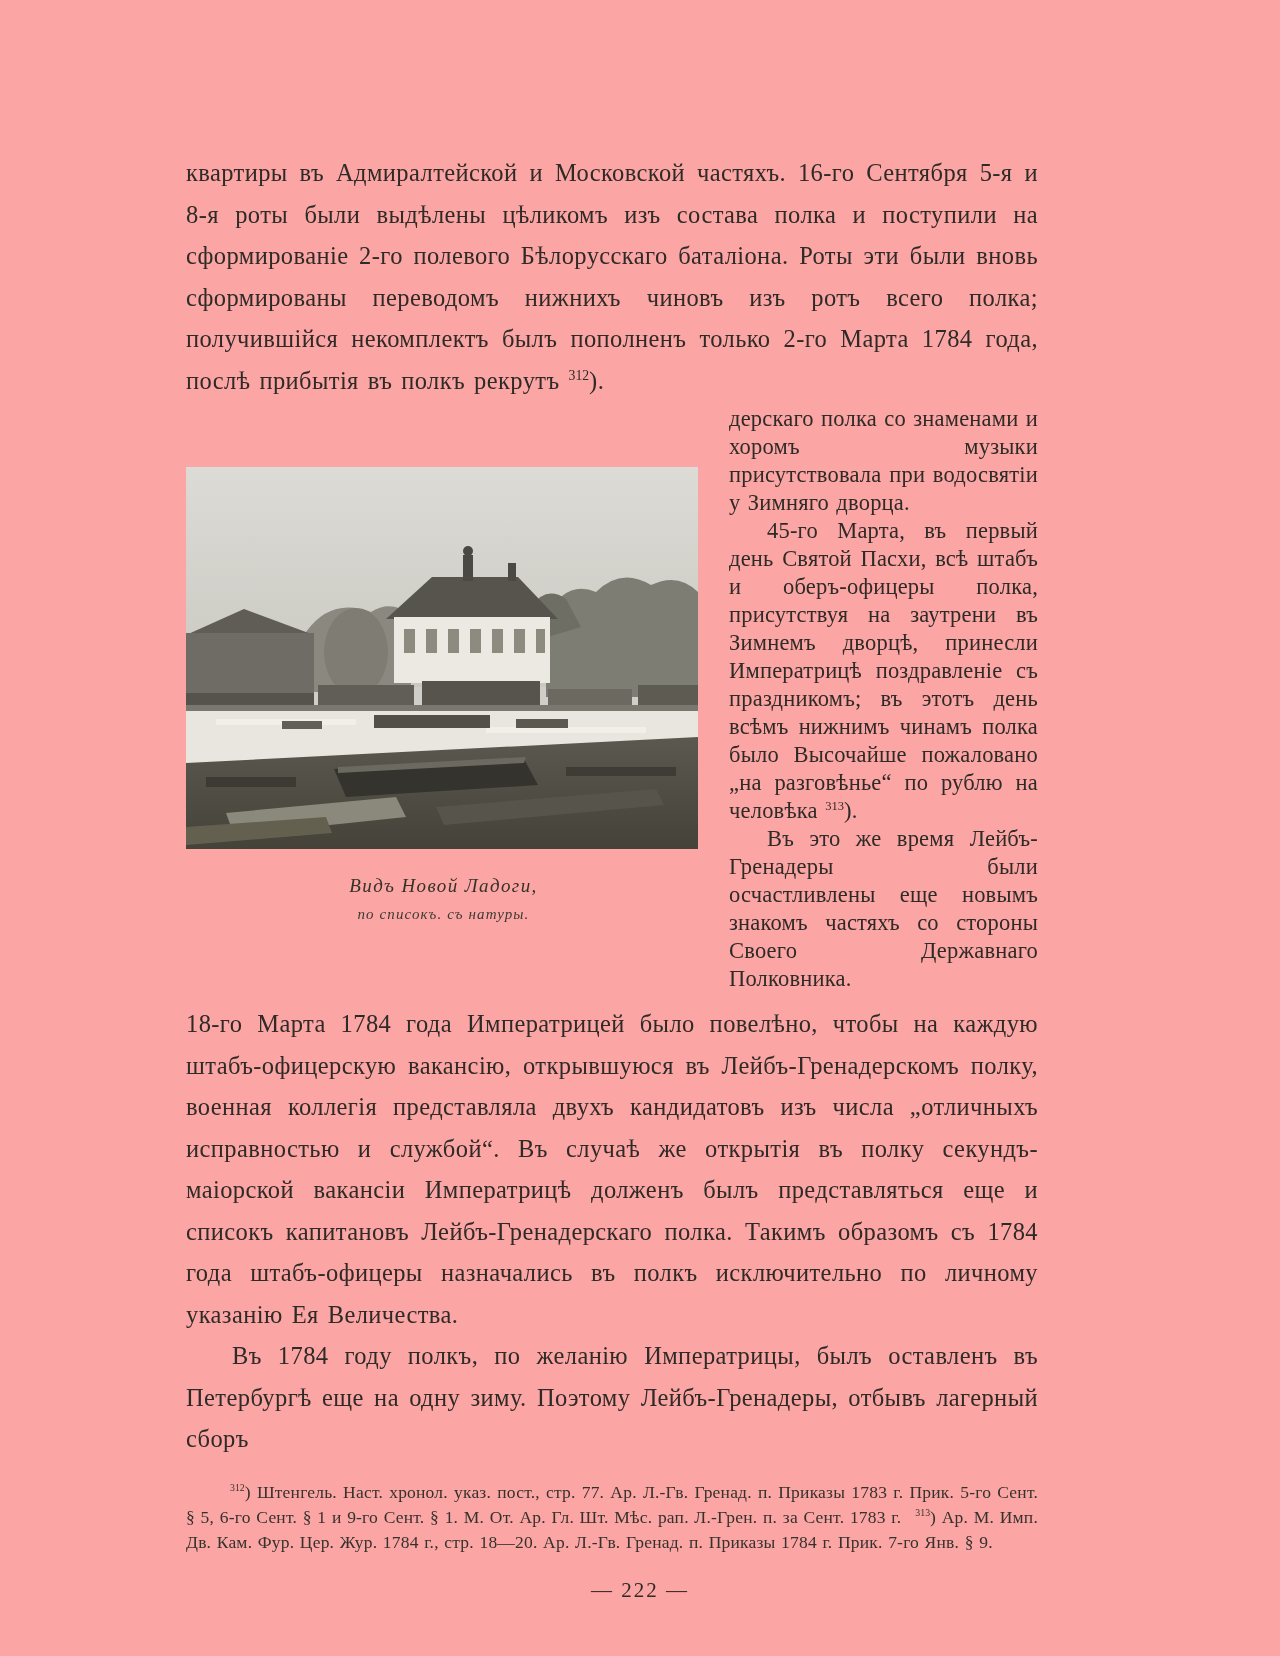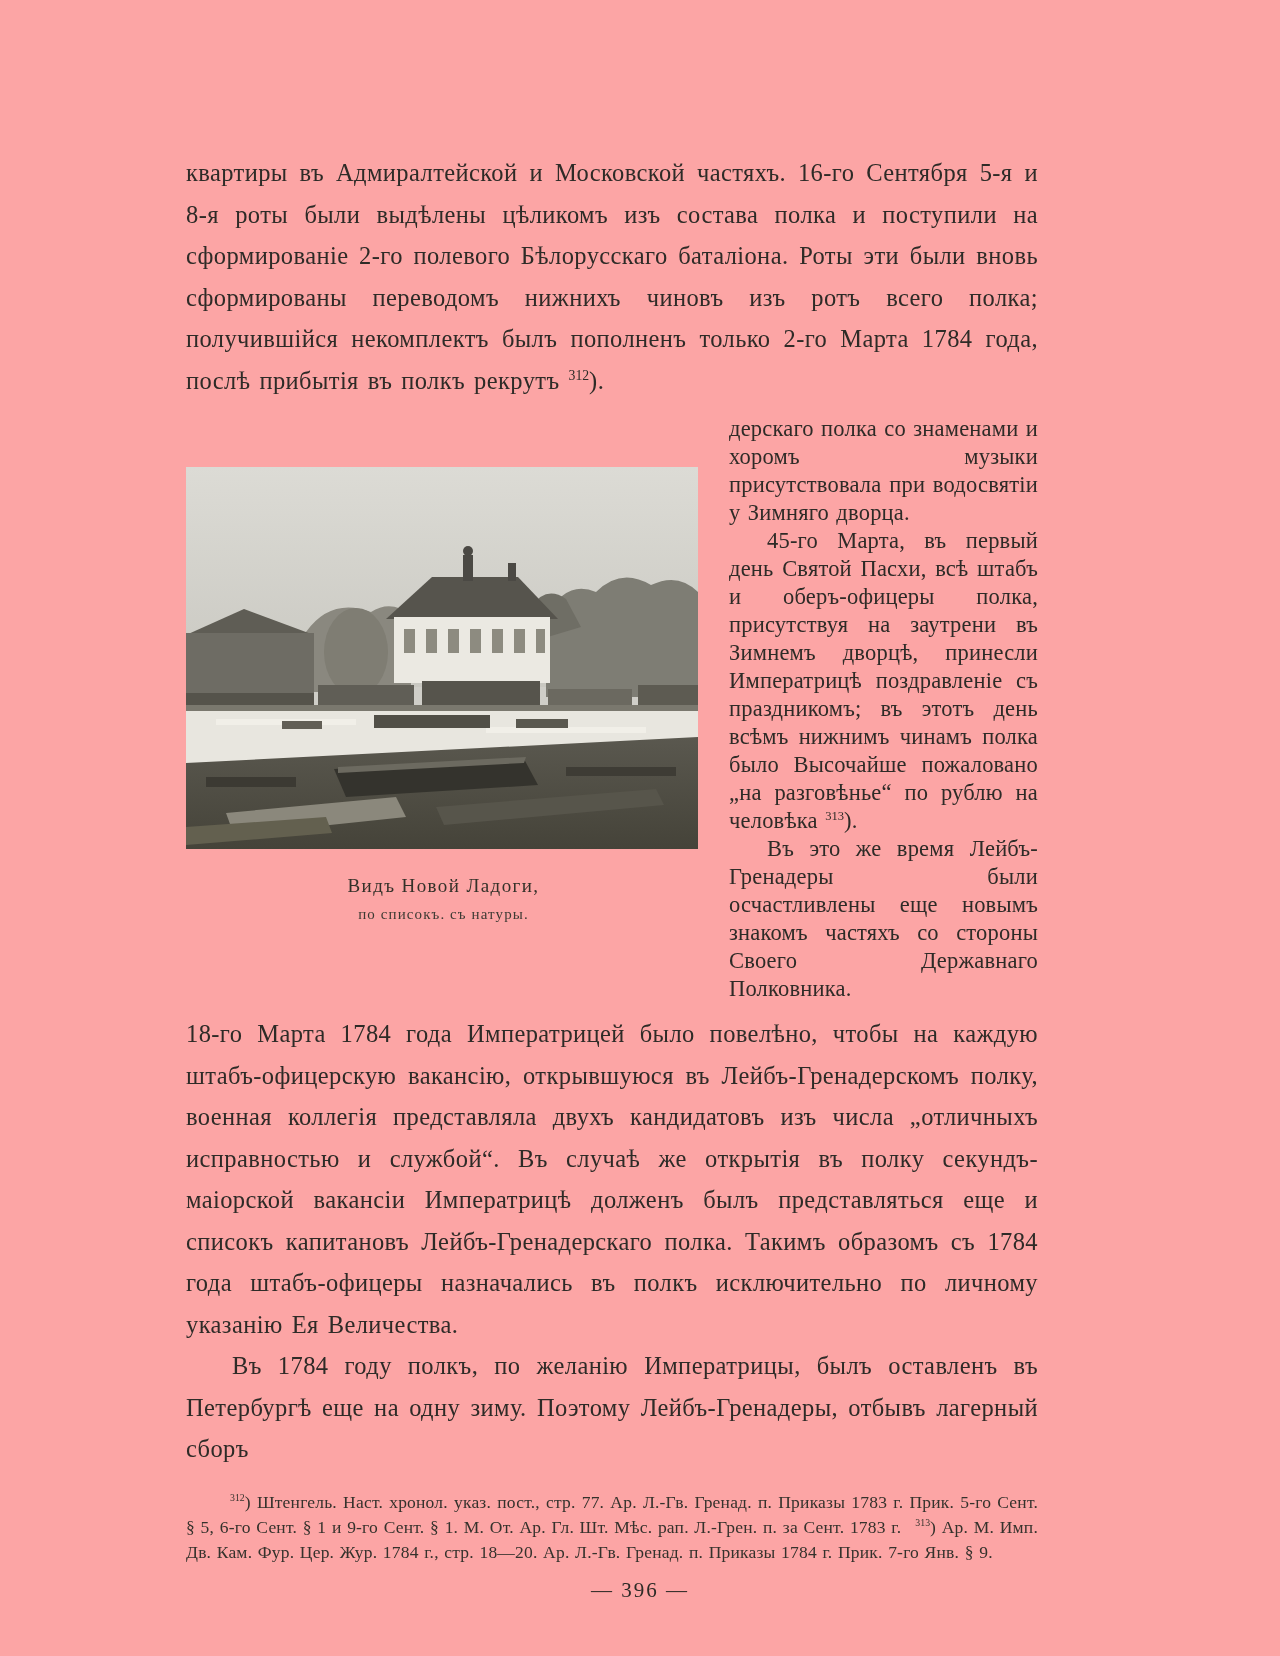--- a/index.html
+++ b/index.html
@@ -52,21 +52,21 @@
   .photo svg { display: block; width: 100%; height: 100%; }
   .figure-col figcaption {
     margin-top: 26px;
     text-align: center;
   }
   .cap1 { font-size: 19px; letter-spacing: 1.4px; color: #343129; }
   .cap2 { font-size: 15px; letter-spacing: 1.1px; color: #3d3a33; margin-top: 9px; }
   .narrow-col {
     flex: 1 1 auto;
     padding-left: 28px;
-    margin-top: 14px;
+    margin-top: 4px;
   }
   .narrow-col p {
     font-size: 22.5px;
     line-height: 28px;
     letter-spacing: 0.2px;
     word-spacing: 1.5px;
   }
   .narrow-col p.indent { text-indent: 38px; }
   .after-figure { margin-top: 10px !important; }
   
@@ -95,21 +95,21 @@
 </head>
 <body>
 
 <div class="page">
   <div class="content">
 
     <p><span>квартиры въ Адмиралтейской и Московской частяхъ. 16-го Сентября 5-я и 8-я роты были выдѣлены цѣликомъ изъ состава полка и поступили на сформированіе 2-го полевого Бѣлорусскаго баталіона. Роты эти были вновь сформированы переводомъ нижнихъ чиновъ изъ ротъ всего полка; получившійся некомплектъ былъ пополненъ только 2-го Марта 1784 года, послѣ прибытія въ полкъ рекрутъ</span> <sup>312</sup><span>).</span></p>
 
 
     <div class="wrap-region">
-      <figure class="figure-col" style="margin:66px 0 0 0;">
+      <figure class="figure-col" style="margin:66px 0 0 0;font-style:italic;">
         <div class="photo">
           <svg viewBox="0 0 512 382" xmlns="http://www.w3.org/2000/svg" preserveAspectRatio="none">
             <defs>
               <linearGradient id="sky" x1="0" y1="0" x2="0" y2="1">
                 <stop offset="0" stop-color="#dcdbd5"></stop>
                 <stop offset="1" stop-color="#c9c8c1"></stop>
               </linearGradient>
               <linearGradient id="ground" x1="0" y1="0" x2="0" y2="1">
                 <stop offset="0" stop-color="#5a584f"></stop>
                 <stop offset="1" stop-color="#454339"></stop>
@@ -183,14 +183,14 @@
     <p class="after-figure">18-го Марта 1784 года Императрицей было повелѣно, чтобы на каждую штабъ-офицерскую вакансію, открывшуюся въ Лейбъ-Гренадерскомъ полку, военная коллегія представляла двухъ кандидатовъ изъ числа „отличныхъ исправностью и службой“. Въ случаѣ же открытія въ полку секундъ-маіорской вакансіи Императрицѣ долженъ былъ представляться еще и списокъ капитановъ Лейбъ-Гренадерскаго полка. Такимъ образомъ съ 1784 года штабъ-офицеры назначались въ полкъ исключительно по личному указанію Ея Величества.</p>
 
     <p class="indent">Въ 1784 году полкъ, по желанію Императрицы, былъ оставленъ въ Петербургѣ еще на одну зиму. Поэтому Лейбъ-Гренадеры, отбывъ лагерный сборъ</p>
 
     <div class="footnotes">
       <p><sup>312</sup><span>) Штенгель. Наст. хронол. указ. пост., стр. 77. Ар. Л.-Гв. Гренад. п. Приказы 1783 г. Прик. 5-го Сент. § 5, 6-го Сент. § 1 и 9-го Сент. § 1. М. От. Ар. Гл. Шт. Мѣс. рап. Л.-Грен. п. за Сент. 1783 г.</span><sup class="second">313</sup><span>) Ар. М. Имп. Дв. Кам. Фур. Цер. Жур. 1784 г., стр. 18—20. Ар. Л.-Гв. Гренад. п. Приказы 1784 г. Прик. 7-го Янв. § 9.</span></p>
     </div>
 
   </div>
 
-  <div class="page-number">— 396 —</div>
+  <div class="page-number">— 222 —</div>
 </div>
 
 </body></html>

